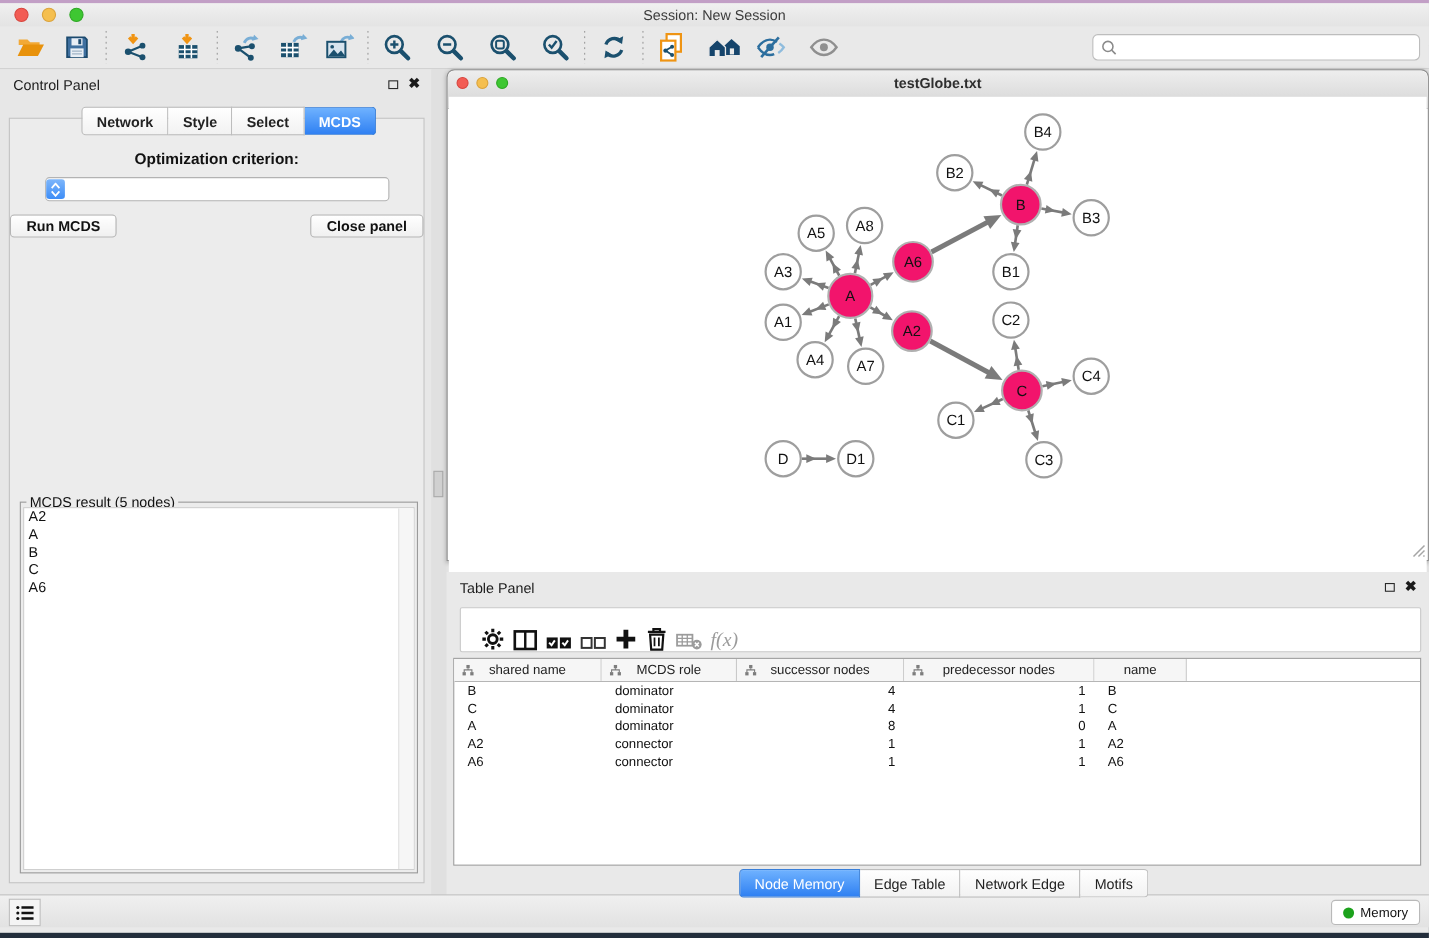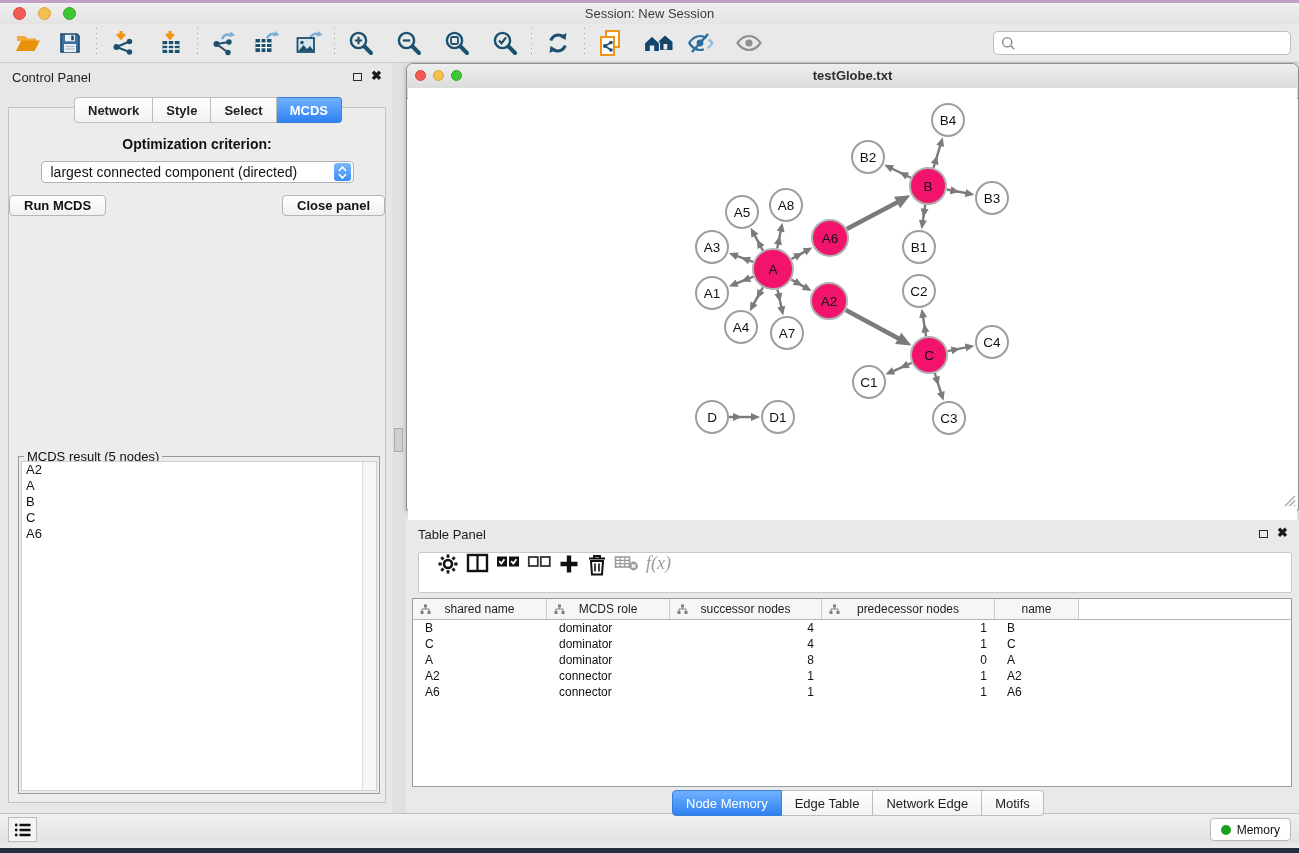--- a/index.html
+++ b/index.html
@@ -93,21 +93,21 @@
   .net-title .lights { left:8px; top:6px; gap:7px; }
   .net-title .light { width:11px; height:11px; }
   .net-title .title { position:absolute; left:0; right:0; top:4px; text-align:center;
     font-size:13px; font-weight:600; color:#2e2e2e; }
   .net-canvas { position:absolute; left:1px; top:24px; width:889px; height:512px; background:#fff; }
   .resize-grip { position:absolute; right:2px; bottom:2px; width:13px; height:13px; }
 
   
   .table-panel { position:absolute; left:0; right:0; top:457px; height:295px; background:#e9e9e9; }
   .tp-toolbar { position:absolute; left:12px; right:7px; top:32px; height:41px; background:#fff;
-    border:1px solid #c9c9c9; border-radius:2px; display:flex; align-items:flex-start;
+    border:1px solid #c9c9c9; border-radius:2px; display:flex; align-items:flex-end;
     gap:7px; padding-left:18px; }
   .tp-toolbar .ibtn { display:flex; align-items:center; justify-content:center; }
   .fx { font-family:"Liberation Serif",serif; font-style:italic; font-size:18px; color:#9b9b9b; }
 
   .data-table { position:absolute; left:6px; right:7px; top:78px; height:189px; background:#fff;
     border:1px solid #9c9c9c; overflow:hidden; }
   .thead { display:flex; height:21px; border-bottom:1px solid #b5b5b5; background:#fff; }
   .th { position:relative; background:#f6f6f6; border-right:1px solid #c9c9c9; display:flex;
     align-items:center; justify-content:center; font-size:12px; color:#222; }
   .th .oicn { position:absolute; left:7px; top:5px; }
@@ -312,21 +312,20 @@
       </div>
       <div class="seg cp-tabs" id="cp-tabs">
           <button class="sbtn">Network</button>
           <button class="sbtn">Style</button>
           <button class="sbtn">Select</button>
           <button class="sbtn active">MCDS</button>
         </div>
       <div class="cp-body">
         <div class="opt-label">Optimization criterion:</div>
         <div class="dropdown">
-          <span class="dval">largest connected component (directed)</span>
           <span class="stepper">
             <svg width="9" height="6" viewBox="0 0 9 6">
                 <path d="M1 5l3.5-4L8 5" stroke="#fff" stroke-width="1.6" fill="none"></path>
               </svg>
             <svg width="9" height="6" viewBox="0 0 9 6">
                 <path d="M1 1l3.5 4L8 1" stroke="#fff" stroke-width="1.6" fill="none"></path>
               </svg>
           </span>
         </div>
         <div class="btn-row">

